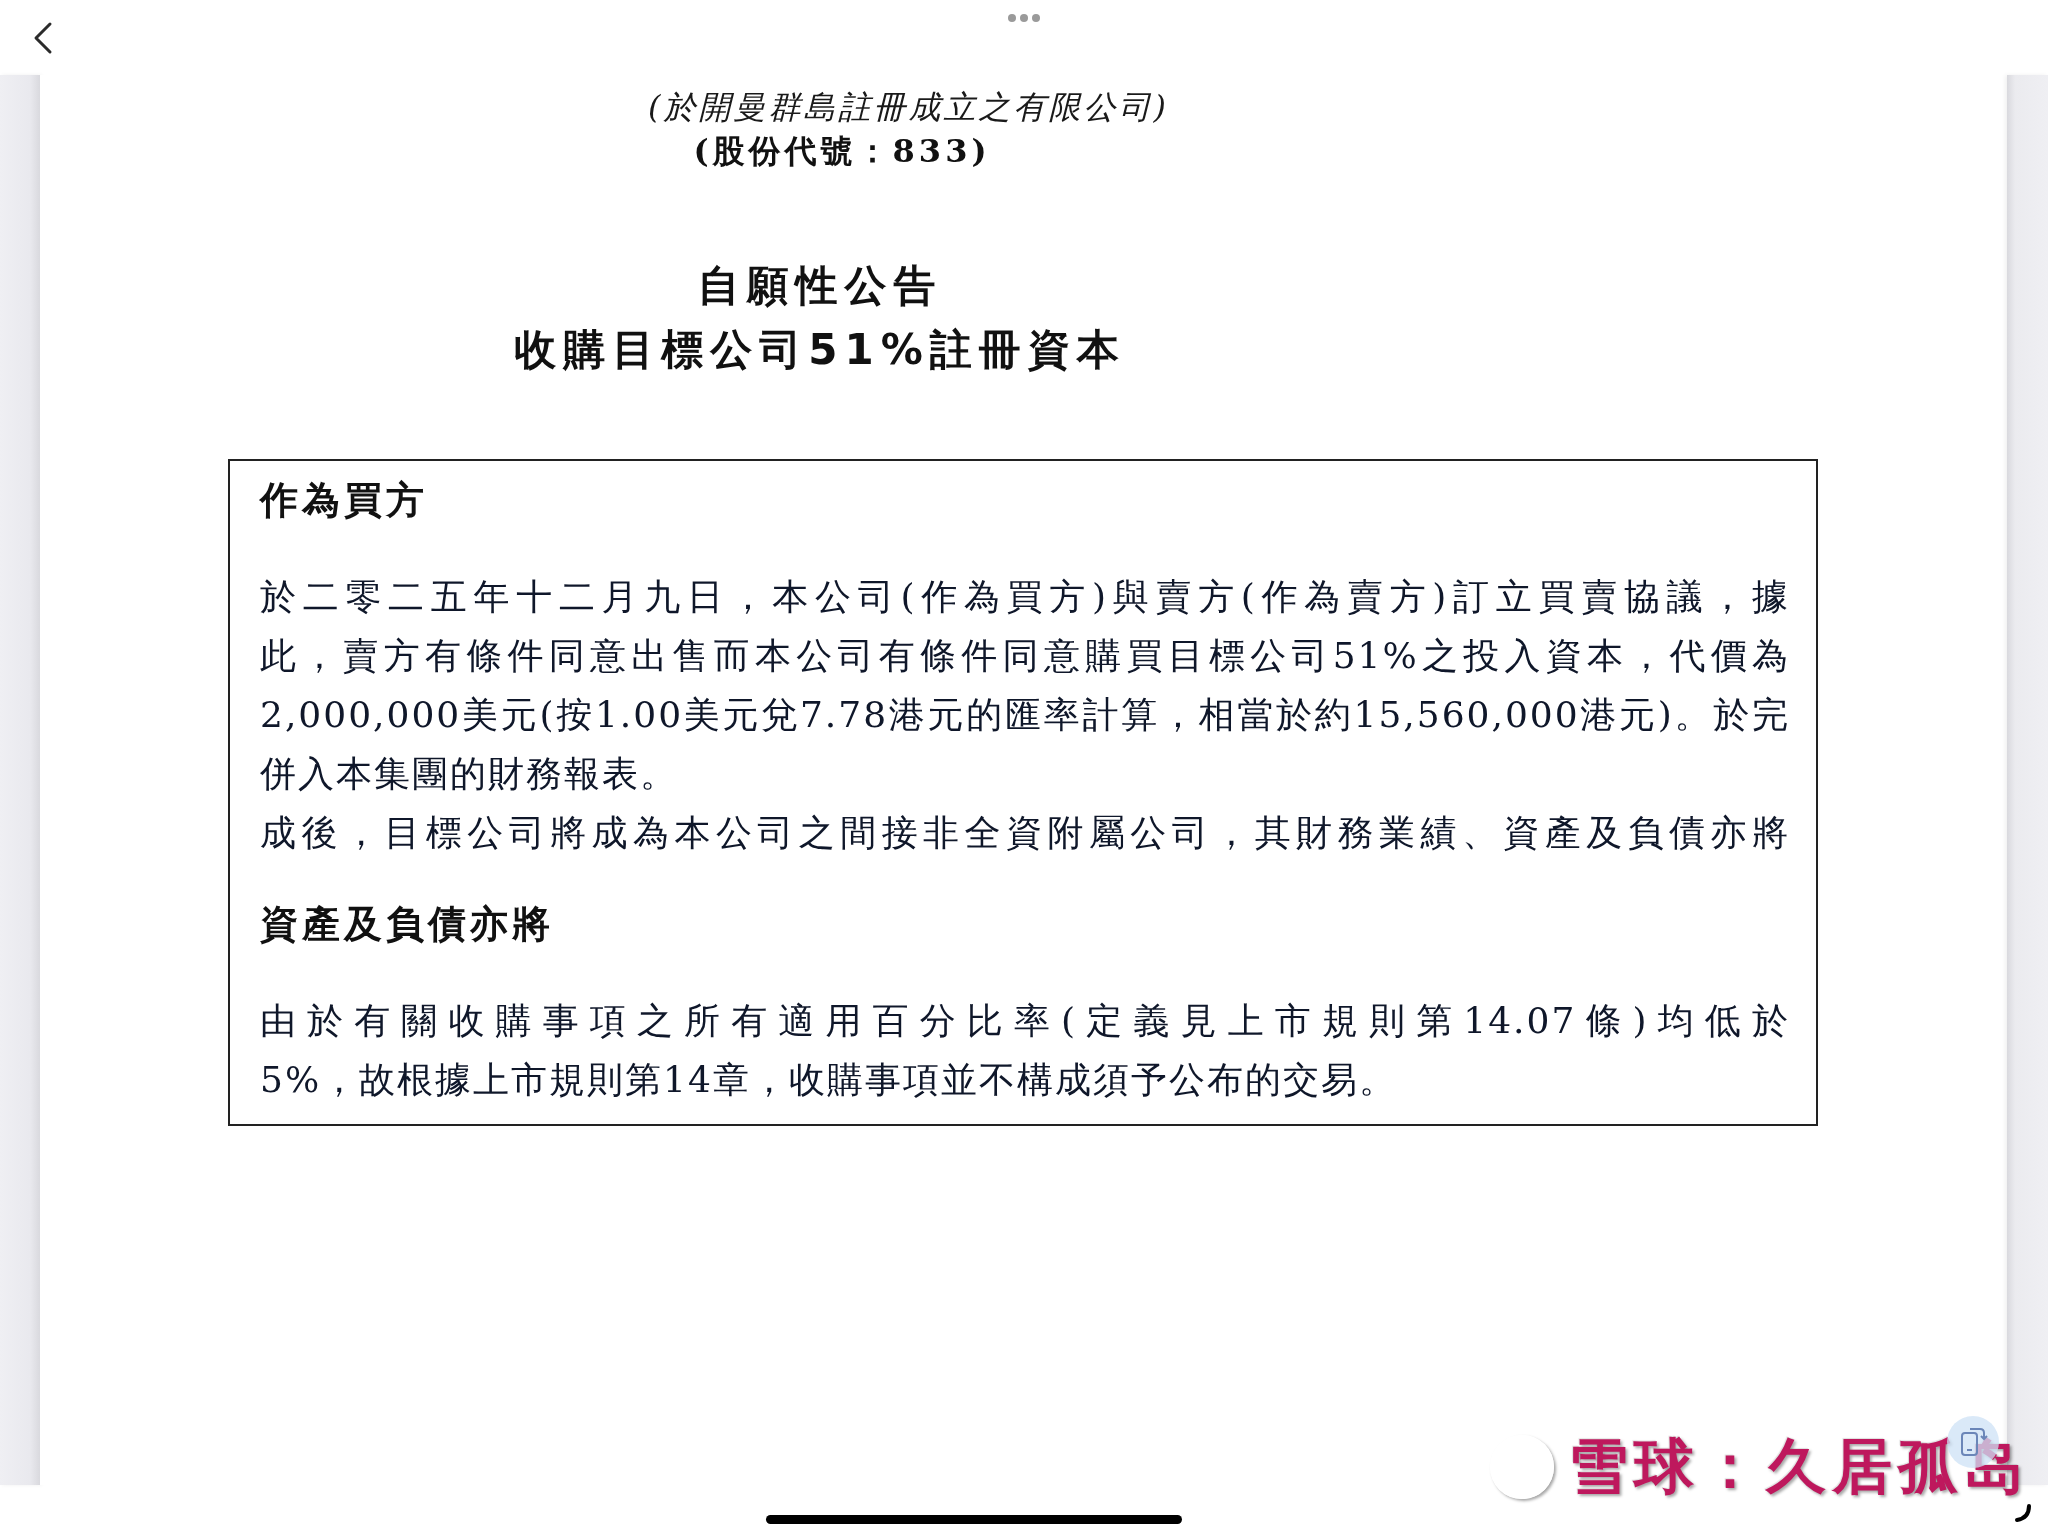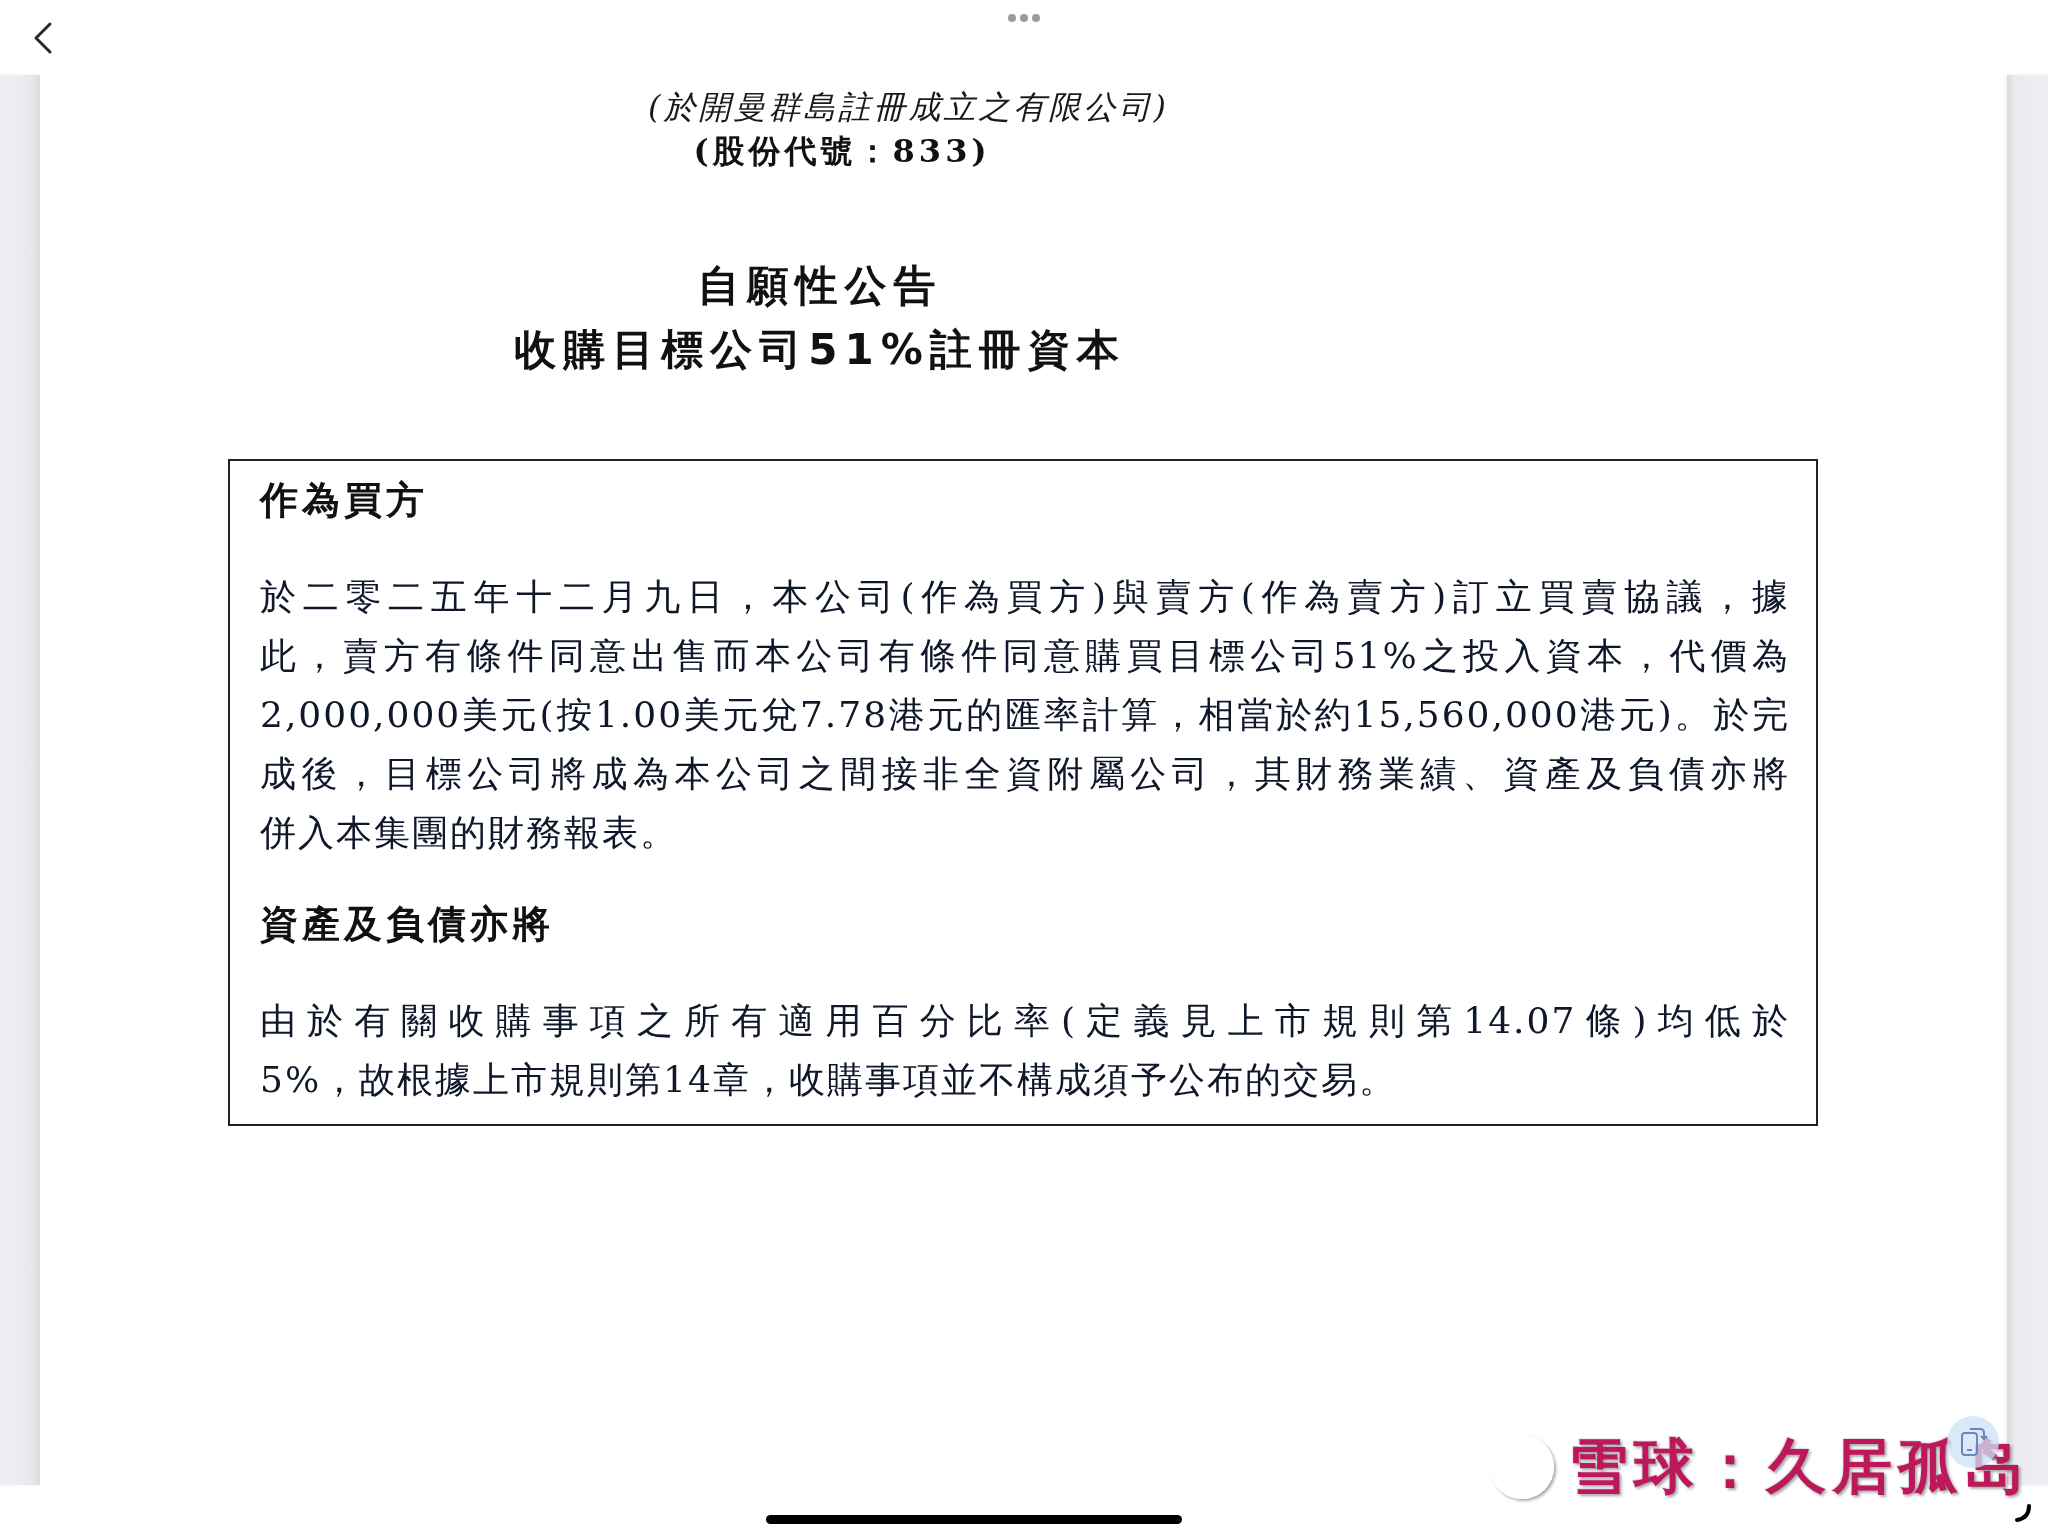--- a/index.html
+++ b/index.html
@@ -117,22 +117,22 @@
 
 <div class="title-1">自願性公告</div>
 <div class="title-2">收購目標公司51%註冊資本</div>
 
 <div class="notice-box">
   <div class="section-heading" style="top:14px;">作為買方</div>
   <div class="para" style="top:106px;">
     <span class="line">於二零二五年十二月九日，本公司(作為買方)與賣方(作為賣方)訂立買賣協議，據</span>
     <span class="line">此，賣方有條件同意出售而本公司有條件同意購買目標公司51%之投入資本，代價為</span>
     <span class="line">2,000,000美元(按1.00美元兌7.78港元的匯率計算，相當於約15,560,000港元)。於完</span>
+    <span class="line last">併入本集團的財務報表。</span>
     <span class="line">成後，目標公司將成為本公司之間接非全資附屬公司，其財務業績、資產及負債亦將</span>
-    <span class="line last">併入本集團的財務報表。</span>
   </div>
 
   <div class="section-heading" style="top:438px;">資產及負債亦將</div>
   <div class="para" style="top:530px;">
     <span class="line">由於有關收購事項之所有適用百分比率(定義見上市規則第14.07條)均低於</span>
     <span class="line last">5%，故根據上市規則第14章，收購事項並不構成須予公布的交易。</span>
   </div>
 </div>
 
 <div class="watermark">

